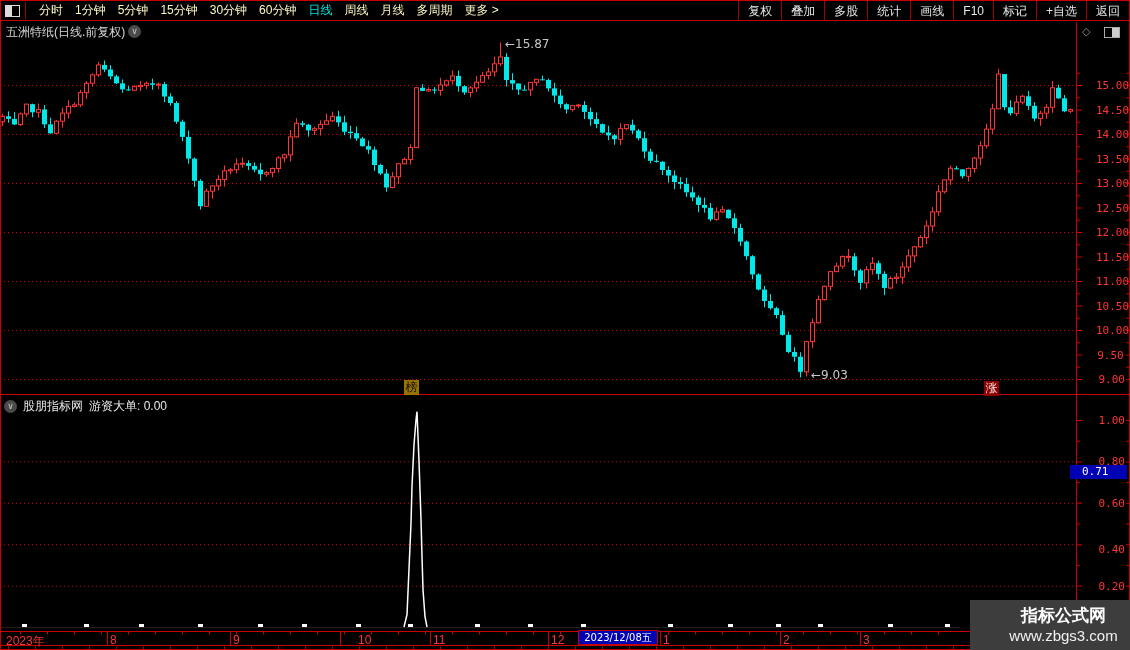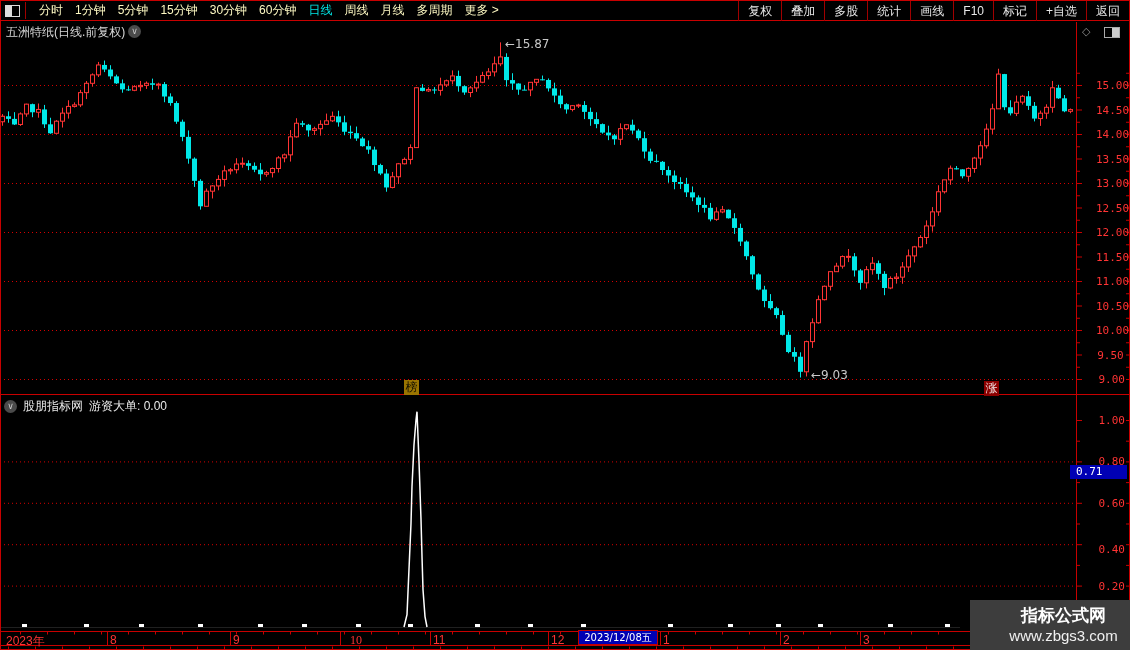--- a/index.html
+++ b/index.html
@@ -35,21 +35,21 @@
   .annot { position:absolute; font-size:12px; color:#c8c8c8; z-index:4; font-family:"DejaVu Sans", sans-serif; }
   #high-annot { left:505px; top:37px; }
   #low-annot  { left:811px; top:368px; }
 
   .badge { position:absolute; width:15px; height:15px; font-size:12px; line-height:15px; text-align:center; z-index:4; }
   #badge-left  { left:404px; top:380px; background:#9a7400; color:#141000; }
   #badge-right { left:984px; top:381px; background:#8c0000; color:#f0e0e0; }
 
   
   .scale-label { position:absolute; left:1078px; width:47px; text-align:right; font-size:11px; color:#ff3434; font-family:"DejaVu Sans Mono", monospace; z-index:4;padding-left:18px; }
-  #value-tag { position:absolute; left:1070px; top:465px; width:57px; height:14px; background:#0000b4; color:#fff; font-size:11px; line-height:14px; padding-left:6px; font-family:"DejaVu Sans Mono", monospace; z-index:5; }
+  #value-tag { position:absolute; left:1070px; top:465px; width:57px; height:14px; background:#0000b4; color:#fff; font-size:11px; line-height:14px; padding-left:12px; font-family:"DejaVu Sans Mono", monospace; z-index:5; }
 
   
   #ind-header { position:absolute; left:4px; top:398px; font-size:12px; color:#e8e8e8; z-index:4; display:flex; align-items:center; gap:6px; }
 
   
   .time-label { position:absolute; top:633px; font-size:12px; color:#ff3434; z-index:4; white-space:nowrap; }
   #date-tag { position:absolute; left:578px; top:630px; width:80px; height:15px; background:#0000b4; border:1px solid #c00000; color:#fff; font-size:10px; line-height:13px; text-align:center; z-index:5; font-family:"DejaVu Sans", sans-serif; }
 
   
   #watermark { position:absolute; left:970px; top:600px; width:160px; height:50px; background:#3d3d3d; z-index:7; text-align:center; color:#fff;padding-left:27px; }
@@ -697,18 +697,18 @@
 <div class="scale-label" style="top: 348.5px; text-align: center;">9.50</div>
 <div class="scale-label" style="top: 373px;">9.00</div>
 <div class="scale-label" style="top: 414px;">1.00</div>
 <div class="scale-label" style="top: 455.4px;">0.80</div>
 <div class="scale-label" style="top: 496.8px;">0.60</div>
 <div class="scale-label" style="top: 543px;">0.40</div>
 <div class="scale-label" style="top: 579.6px;">0.20</div>
 <div class="time-label" style="left: 6px;">2023年</div>
 <div class="time-label" style="left: 110px;">8</div>
 <div class="time-label" style="left: 233px;">9</div>
-<div class="time-label" style="left: 350px; font-family: Liberation Serif, serif;">10</div>
+<div class="time-label" style="left: 358px;">10</div>
 <div class="time-label" style="left: 433px;">11</div>
 <div class="time-label" style="left: 551px;">12</div>
 <div class="time-label" style="left: 663px;">1</div>
 <div class="time-label" style="left: 783px;">2</div>
 <div class="time-label" style="left: 863px;">3</div>
 
 </body></html>

